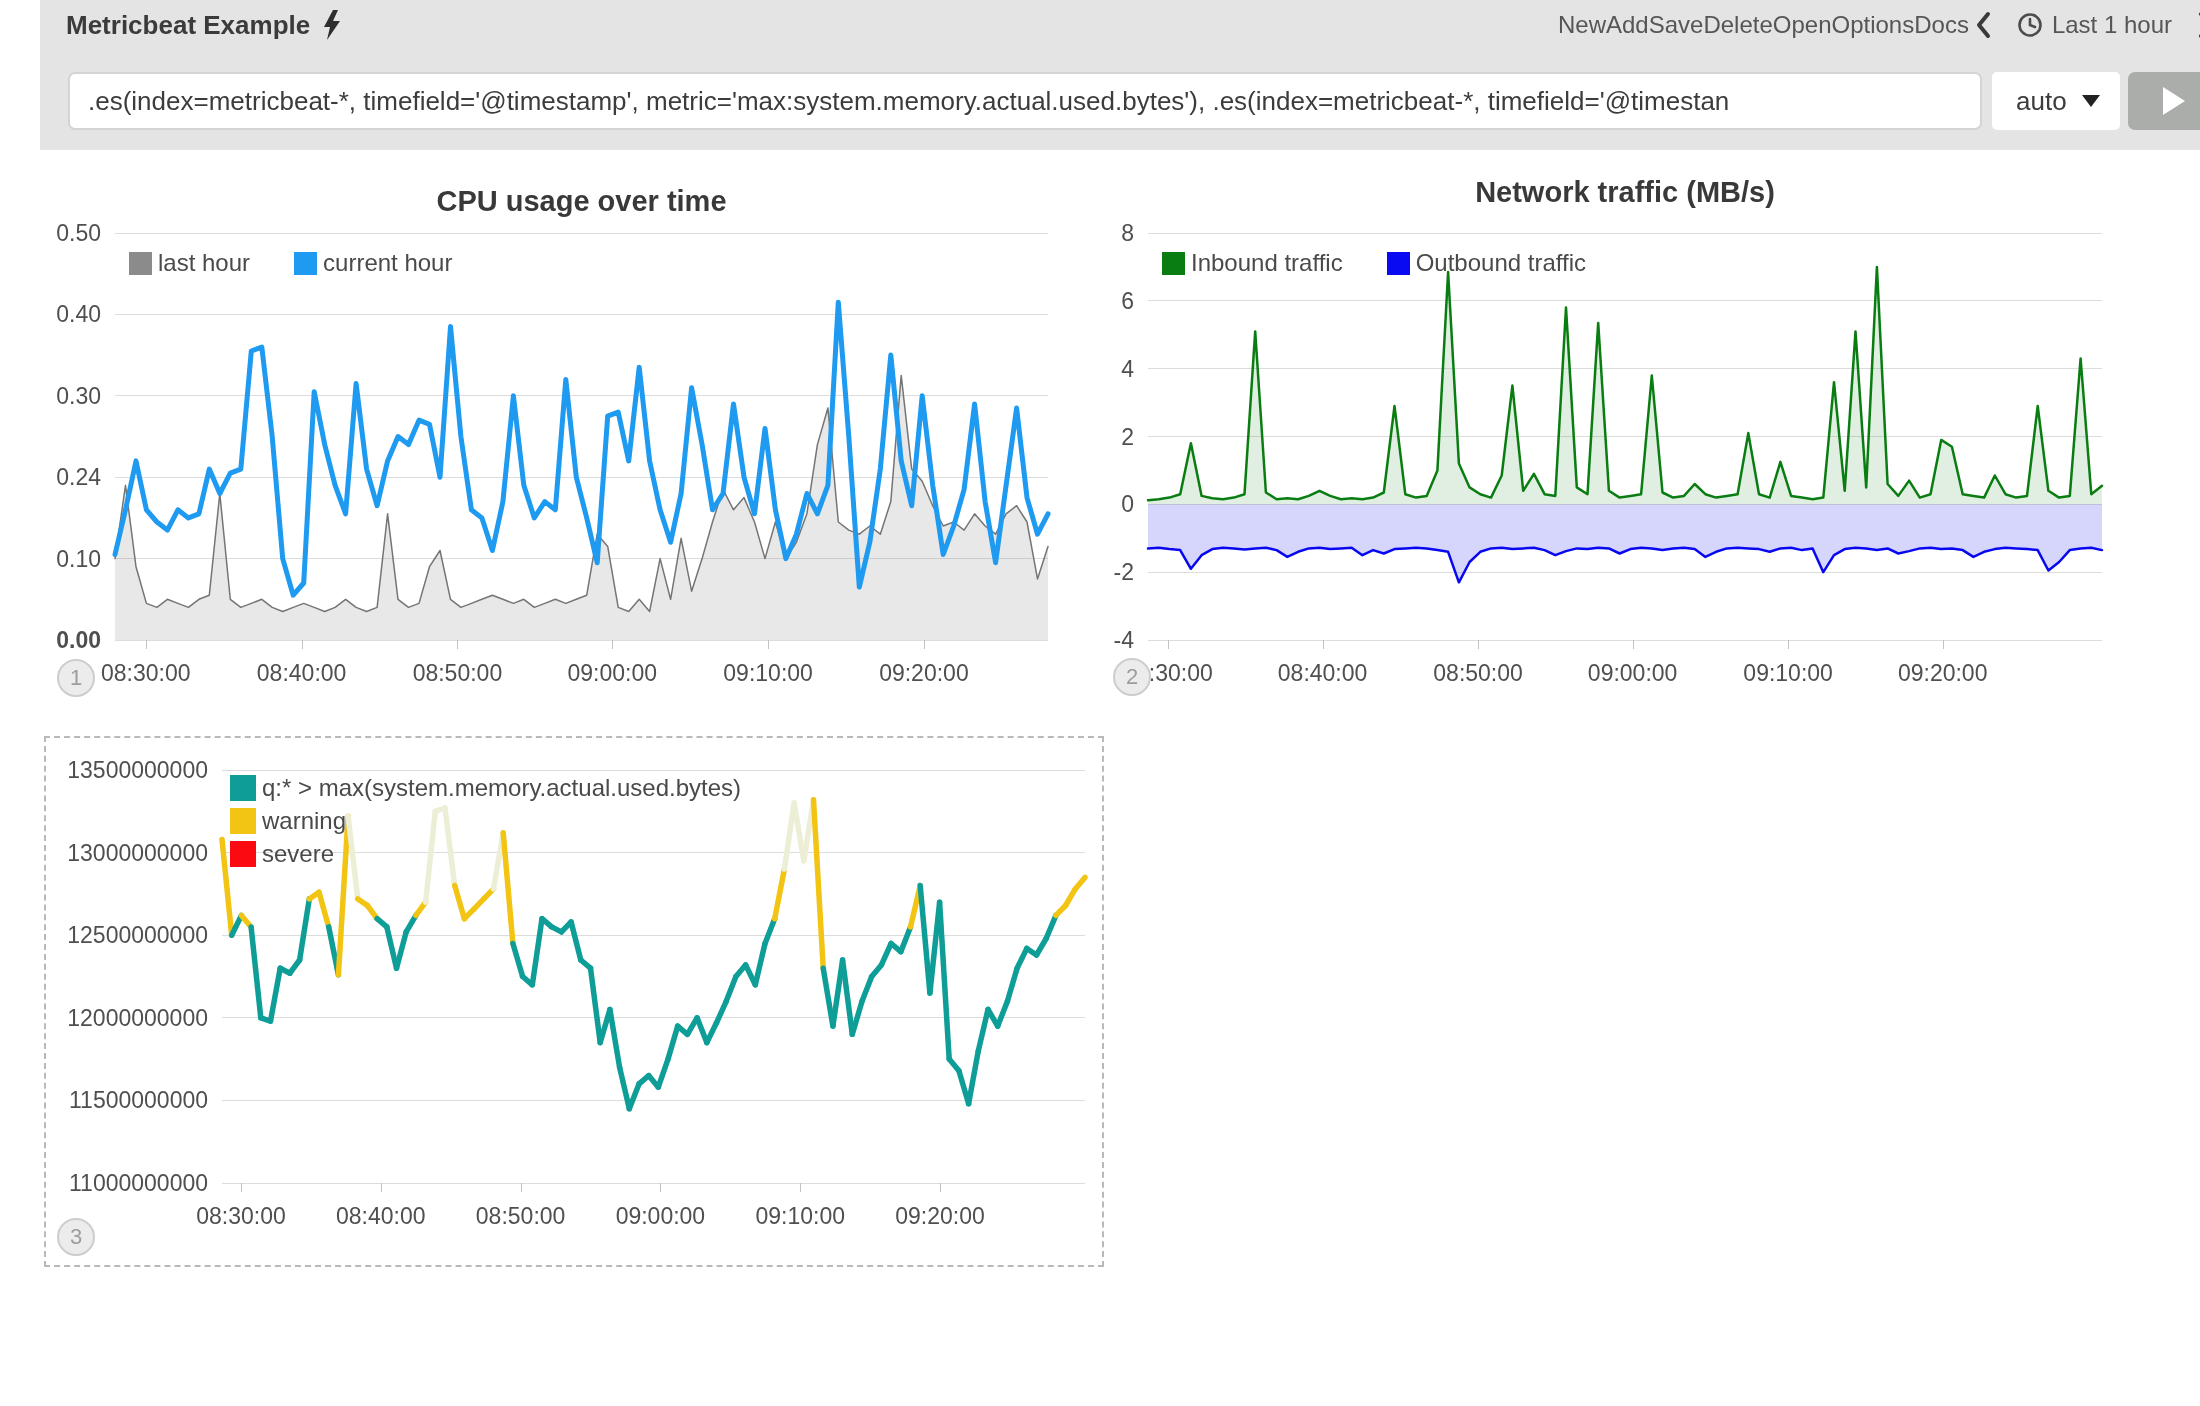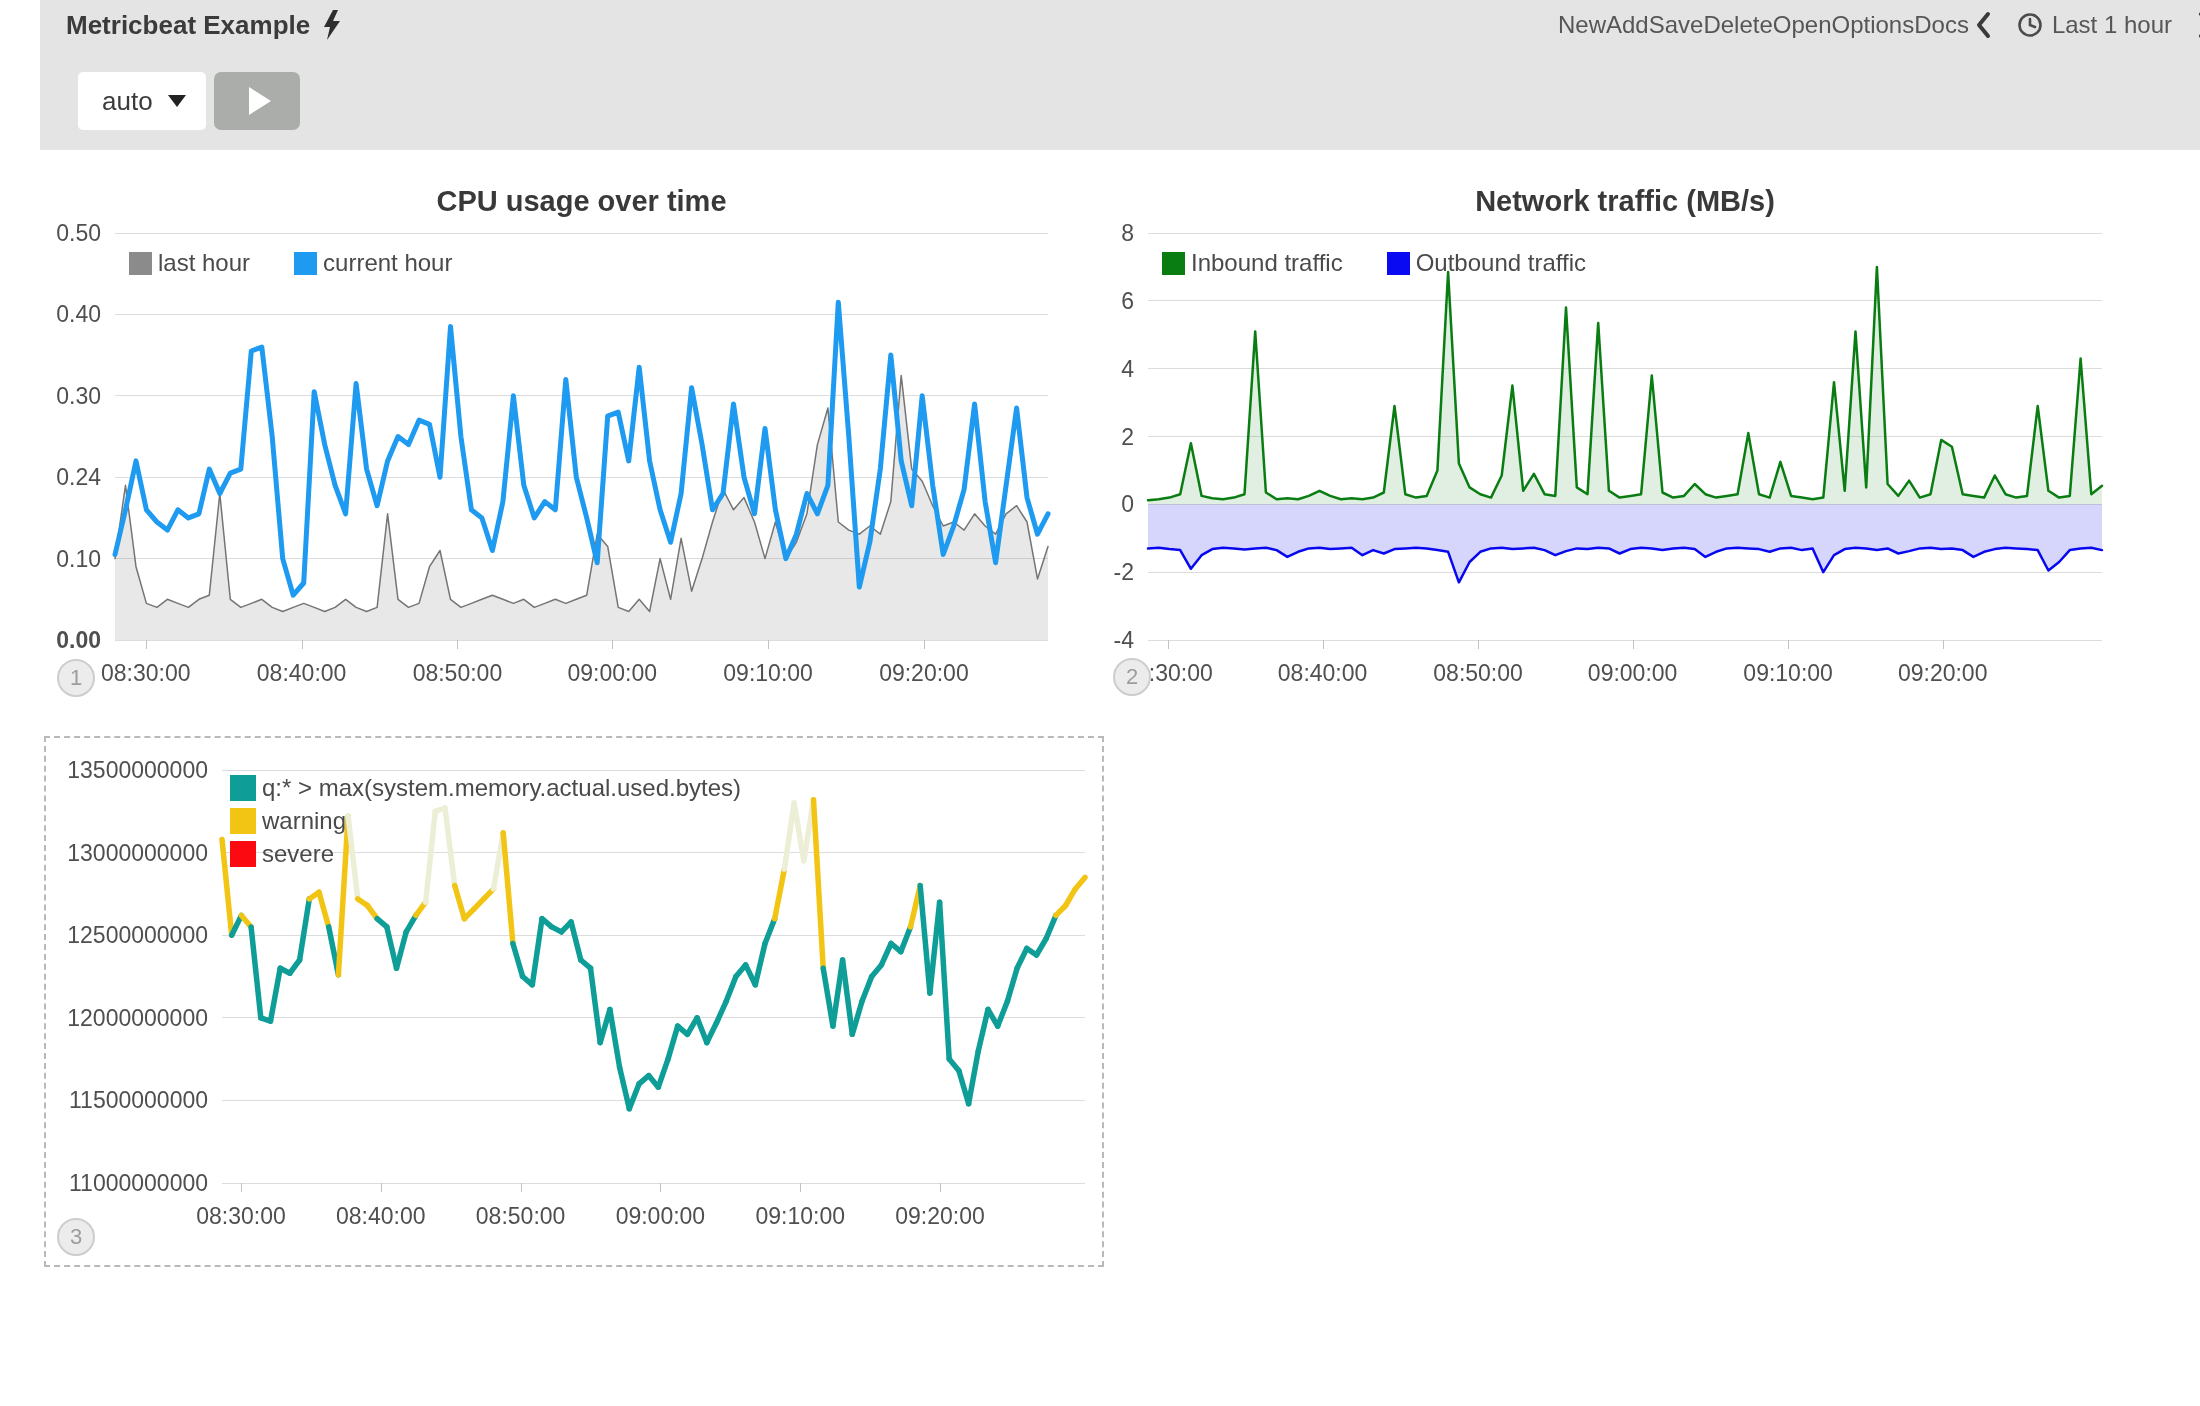--- a/index.html
+++ b/index.html
@@ -91,20 +91,21 @@
         <span class="chev">
           <svg width="16" height="28" viewBox="0 0 16 28">
             <polyline points="3,3 12,14 3,25" fill="none" stroke="#3a3a3a" stroke-width="4" stroke-linecap="round" stroke-linejoin="round"></polyline>
           </svg>
         </span>
       </span>
     </nav>
   </div>
 
   <div class="querybar">
+    <input class="query-input" type="text" readonly="" value=".es(index=metricbeat-*, timefield='@timestamp', metric='max:system.memory.actual.used.bytes'), .es(index=metricbeat-*, timefield='@timestan" style="">
     <div class="interval-select">
       <span>auto</span>
       <span class="caret-down"></span>
     </div>
     <button class="run-btn">
       <span class="play-tri"></span>
     </button>
   </div>
 </div>
 
@@ -145,21 +146,21 @@
     <div class="xtick-mark" style="left: 808.911px; top: 407px;"></div>
     <div class="xtick-label" style="left: 733.911px; top: 427px;">09:20:00</div>
     <svg width="933" height="407" viewBox="0 0 933 407">
       <polygon points="0.0,325.6 10.5,252.3 21.0,333.7 31.4,370.4 41.9,374.4 52.4,366.3 62.9,370.4 73.4,374.4 83.9,366.3 94.3,362.2 104.8,260.5 115.3,366.3 125.8,374.4 136.3,370.4 146.8,366.3 157.2,374.4 167.7,378.5 178.2,374.4 188.7,370.4 199.2,374.4 209.7,378.5 220.1,374.4 230.6,366.3 241.1,374.4 251.6,378.5 262.1,374.4 272.6,280.8 283.0,366.3 293.5,374.4 304.0,370.4 314.5,333.7 325.0,317.5 335.5,366.3 345.9,374.4 356.4,370.4 366.9,366.3 377.4,362.2 387.9,366.3 398.4,370.4 408.8,366.3 419.3,374.4 429.8,370.4 440.3,366.3 450.8,370.4 461.3,366.3 471.7,362.2 482.2,301.2 492.7,313.4 503.2,374.4 513.7,378.5 524.2,366.3 534.6,378.5 545.1,325.6 555.6,366.3 566.1,305.3 576.6,358.2 587.1,325.6 597.5,289.0 608.0,256.4 618.5,276.8 629.0,264.6 639.5,289.0 650.0,325.6 660.4,289.0 670.9,325.6 681.4,309.3 691.9,280.8 702.4,211.6 712.9,175.0 723.3,289.0 733.8,297.1 744.3,301.2 754.8,293.0 765.3,301.2 775.8,268.6 786.2,142.4 796.7,236.1 807.2,248.3 817.7,272.7 828.2,293.0 838.7,289.0 849.1,297.1 859.6,280.8 870.1,293.0 880.6,301.2 891.1,280.8 901.6,272.7 912.0,289.0 922.5,345.9 933.0,313.4 933,407.0 0,407.0" fill="rgba(130,130,130,0.18)"></polygon>
       <polyline points="0.0,325.6 10.5,252.3 21.0,333.7 31.4,370.4 41.9,374.4 52.4,366.3 62.9,370.4 73.4,374.4 83.9,366.3 94.3,362.2 104.8,260.5 115.3,366.3 125.8,374.4 136.3,370.4 146.8,366.3 157.2,374.4 167.7,378.5 178.2,374.4 188.7,370.4 199.2,374.4 209.7,378.5 220.1,374.4 230.6,366.3 241.1,374.4 251.6,378.5 262.1,374.4 272.6,280.8 283.0,366.3 293.5,374.4 304.0,370.4 314.5,333.7 325.0,317.5 335.5,366.3 345.9,374.4 356.4,370.4 366.9,366.3 377.4,362.2 387.9,366.3 398.4,370.4 408.8,366.3 419.3,374.4 429.8,370.4 440.3,366.3 450.8,370.4 461.3,366.3 471.7,362.2 482.2,301.2 492.7,313.4 503.2,374.4 513.7,378.5 524.2,366.3 534.6,378.5 545.1,325.6 555.6,366.3 566.1,305.3 576.6,358.2 587.1,325.6 597.5,289.0 608.0,256.4 618.5,276.8 629.0,264.6 639.5,289.0 650.0,325.6 660.4,289.0 670.9,325.6 681.4,309.3 691.9,280.8 702.4,211.6 712.9,175.0 723.3,289.0 733.8,297.1 744.3,301.2 754.8,293.0 765.3,301.2 775.8,268.6 786.2,142.4 796.7,236.1 807.2,248.3 817.7,272.7 828.2,293.0 838.7,289.0 849.1,297.1 859.6,280.8 870.1,293.0 880.6,301.2 891.1,280.8 901.6,272.7 912.0,289.0 922.5,345.9 933.0,313.4" fill="none" stroke="#757575" stroke-width="1.5" stroke-linejoin="round" stroke-linecap="round"></polyline>
       <polyline points="0.0,321.5 10.5,276.8 21.0,227.9 31.4,276.8 41.9,289.0 52.4,297.1 62.9,276.8 73.4,284.9 83.9,280.8 94.3,236.1 104.8,260.5 115.3,240.1 125.8,236.1 136.3,118.0 146.8,114.0 157.2,203.5 167.7,325.6 178.2,362.2 188.7,350.0 199.2,158.7 209.7,211.6 220.1,252.3 230.6,280.8 241.1,150.6 251.6,236.1 262.1,272.7 272.6,227.9 283.0,203.5 293.5,211.6 304.0,187.2 314.5,191.3 325.0,244.2 335.5,93.6 345.9,203.5 356.4,276.8 366.9,284.9 377.4,317.5 387.9,268.6 398.4,162.8 408.8,252.3 419.3,284.9 429.8,268.6 440.3,276.8 450.8,146.5 461.3,244.2 471.7,284.9 482.2,329.7 492.7,183.1 503.2,179.1 513.7,227.9 524.2,134.3 534.6,227.9 545.1,276.8 555.6,309.3 566.1,260.5 576.6,154.7 587.1,211.6 597.5,276.8 608.0,260.5 618.5,170.9 629.0,244.2 639.5,280.8 650.0,195.4 660.4,276.8 670.9,325.6 681.4,301.2 691.9,260.5 702.4,280.8 712.9,252.3 723.3,69.2 733.8,203.5 744.3,354.1 754.8,309.3 765.3,236.1 775.8,122.1 786.2,227.9 796.7,272.7 807.2,162.8 817.7,252.3 828.2,321.5 838.7,293.0 849.1,256.4 859.6,170.9 870.1,268.6 880.6,329.7 891.1,252.3 901.6,175.0 912.0,264.6 922.5,301.2 933.0,280.8" fill="none" stroke="#1e9af0" stroke-width="5" stroke-linejoin="round" stroke-linecap="round"></polyline>
     </svg>
   </div>
 <div class="badge" style="left:57px; top:659px;">1</div>
 
-<div class="chart-title" style="left:1148px; top:185px; width:954px;">Network traffic (MB/s)</div>
+<div class="chart-title" style="left:1148px; top:176px; width:954px;">Network traffic (MB/s)</div>
 <div class="plot" style="left:1148px; top:233px; width:954px; height:407px;">
   <div class="legend" style="left:14px; top:16px;">
     <span class="legend-item">
       <span class="swatch" style="background: rgb(10, 125, 18);"></span>
       <span>Inbound traffic</span>
     </span>
     <span class="legend-item">
       <span class="swatch" style="background: rgb(10, 10, 242);"></span>
       <span>Outbound traffic</span>
     </span>

